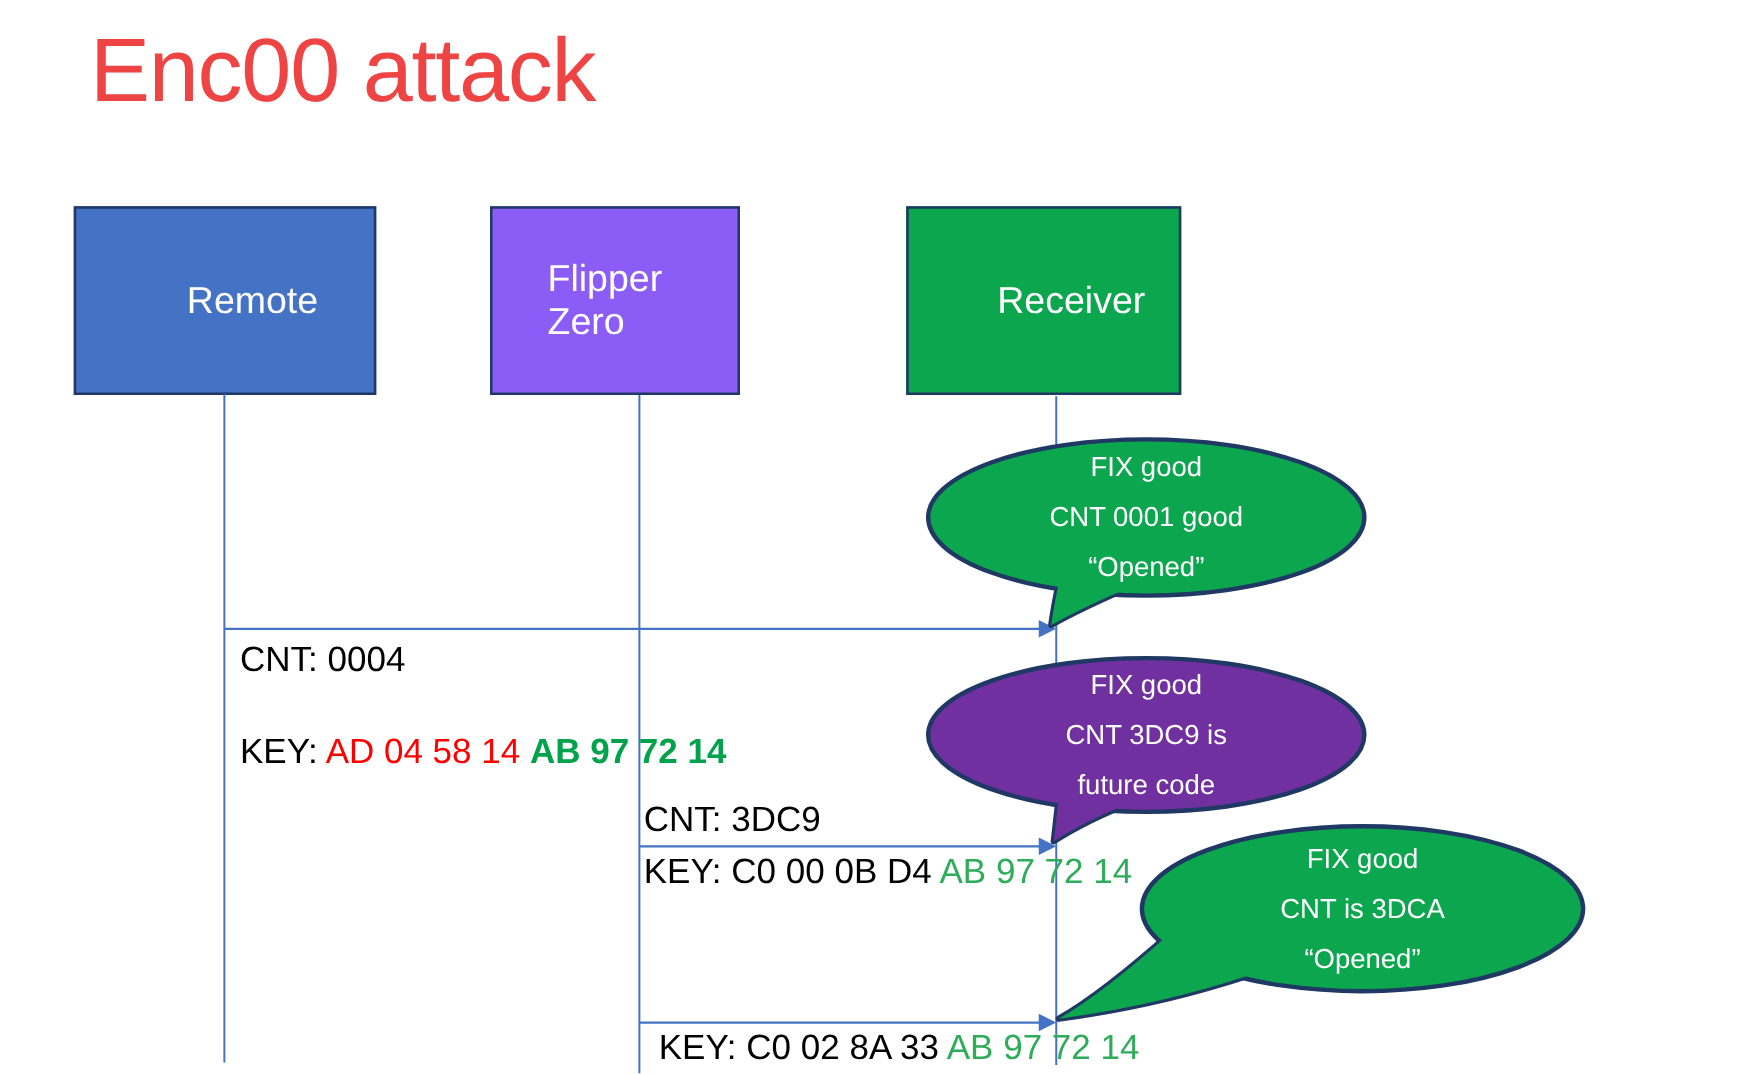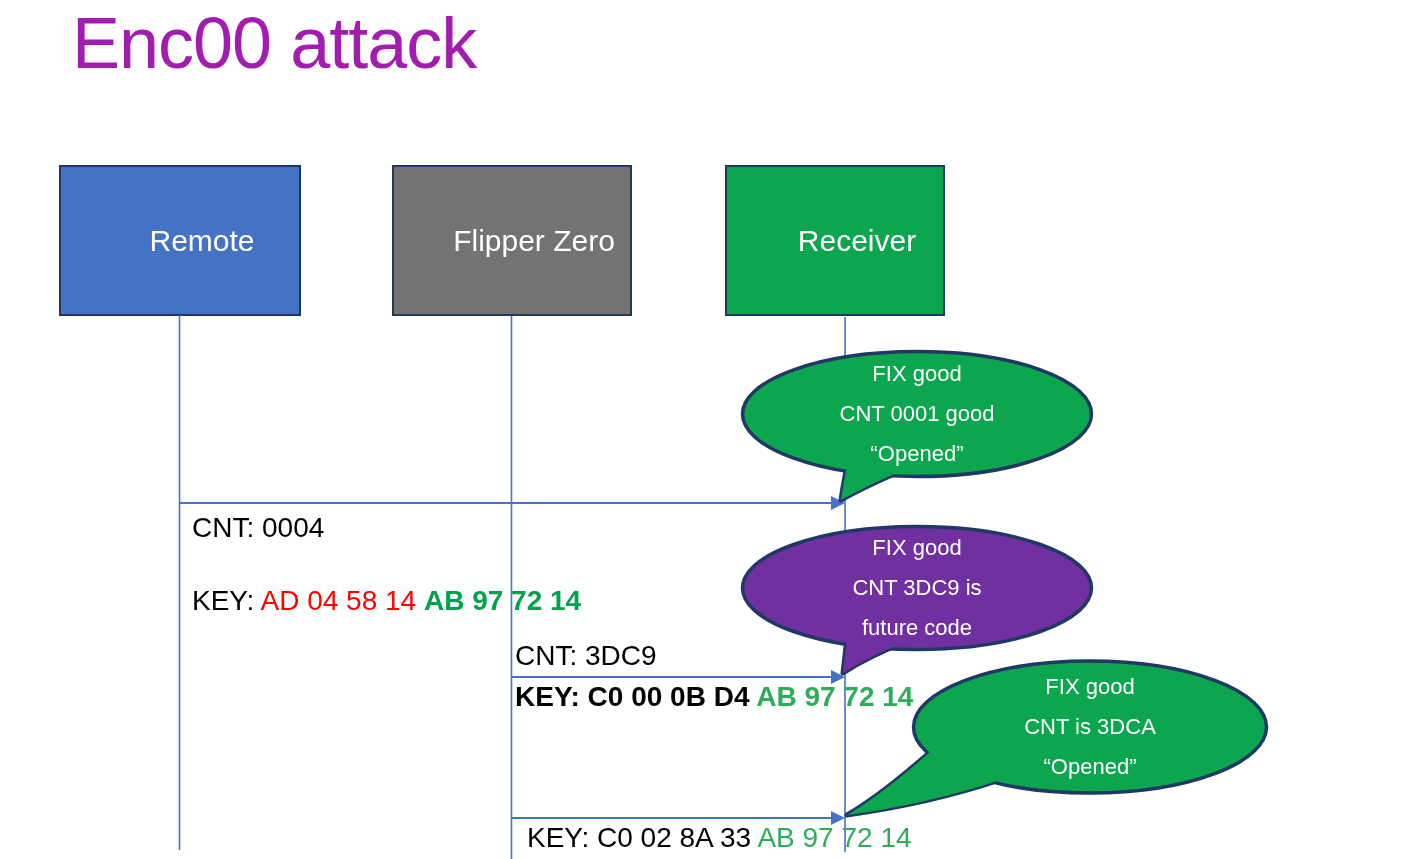--- a/index.html
+++ b/index.html
@@ -1,31 +1,31 @@
 <!DOCTYPE html>
 <html><head>
 <meta charset="utf-8">
 <style>
   html,body{margin:0;padding:0;background:#fff;}
   .slide{
     position:relative;width:1408px;height:859px;background:#ffffff;
     font-family:"Liberation Sans",sans-serif;overflow:hidden;
   }
   .slide-title{
-    position:absolute;left:72px;top:2px;margin:0;
-    font-size:72px;font-weight:300;letter-spacing:-1px;color:#a21caf;
+    position:absolute;left:72px;top:16px;margin:0;
+    font-size:72px;font-weight:300;letter-spacing:-1px;color:#ef4444;
     font-family:"Liberation Sans",sans-serif;white-space:nowrap;
   }
   .actor{
     position:absolute;top:165px;height:151px;box-sizing:border-box;
     border:2.5px solid #1F3864;display:flex;align-items:center;justify-content:center;
     color:#fff;font-size:30px;padding-left:44px;
   }
   .actor-remote{left:59px;width:242px;background:#4472C4;}
-  .actor-flipper{left:392px;width:240px;background:#737373;justify-content:center;}
+  .actor-flipper{left:392px;width:200px;background:#8b5cf6;justify-content:center;}
   .actor-receiver{left:725px;width:220px;background:#0CA64F;}
   svg.overlay{position:absolute;left:0;top:0;width:1408px;height:859px;}
   .msg{
     position:absolute;font-size:28px;color:#000;white-space:nowrap;line-height:34px;
   }
   .key-red{color:#FF0000;}
   .key-green-bold{color:#00A24C;font-weight:700;}
   .key-green{color:#2FAC5A;}
   .bubble-text{
     position:absolute;width:348px;text-align:center;color:#fff;
@@ -83,21 +83,21 @@
       <path d="M 938 745 Q 882 795 847 815 Q 928 804 1000 780 L 970 748 Z" stroke="#1F3864" stroke-width="5" stroke-linejoin="round" fill="#0CA64F"></path>
       <ellipse cx="1090" cy="727" rx="176.5" ry="66" stroke="#1F3864" stroke-width="3.5" fill="#0CA64F"></ellipse>
       <path d="M 938 745 Q 882 795 847 815 Q 928 804 1000 780 L 970 748 Z" fill="#0CA64F"></path>
     </g>
   </svg>
 
   <div class="msg" style="left:192px;top:511px;">CNT: 0004</div>
   <div class="msg" style="left:192px;top:548px;margin-top:36px;"><span>KEY: </span><span class="key-red">AD 04 58 14 </span><span class="key-green-bold">AB 97 72 14</span></div>
 
   <div class="msg" style="left:515px;top:639px;">CNT: 3DC9</div>
-  <div class="msg" style="left:515px;top:680px;font-weight:bold;"><span>KEY: </span><span>C0 00 0B D4 </span><span class="key-green">AB 97 72 14</span></div>
+  <div class="msg" style="left:515px;top:680px;"><span>KEY: </span><span>C0 00 0B D4 </span><span class="key-green">AB 97 72 14</span></div>
 
   <div class="msg" style="left:515px;top:821px;margin-left:12px;"><span>KEY: </span><span>C0 02 8A 33 </span><span class="key-green">AB 97 72 14</span></div>
 
   <div class="bubble-text bt1">FIX good
 CNT 0001 good
 “Opened”</div>
   <div class="bubble-text bt2">FIX good
 CNT 3DC9 is
 future code</div>
   <div class="bubble-text bt3">FIX good

